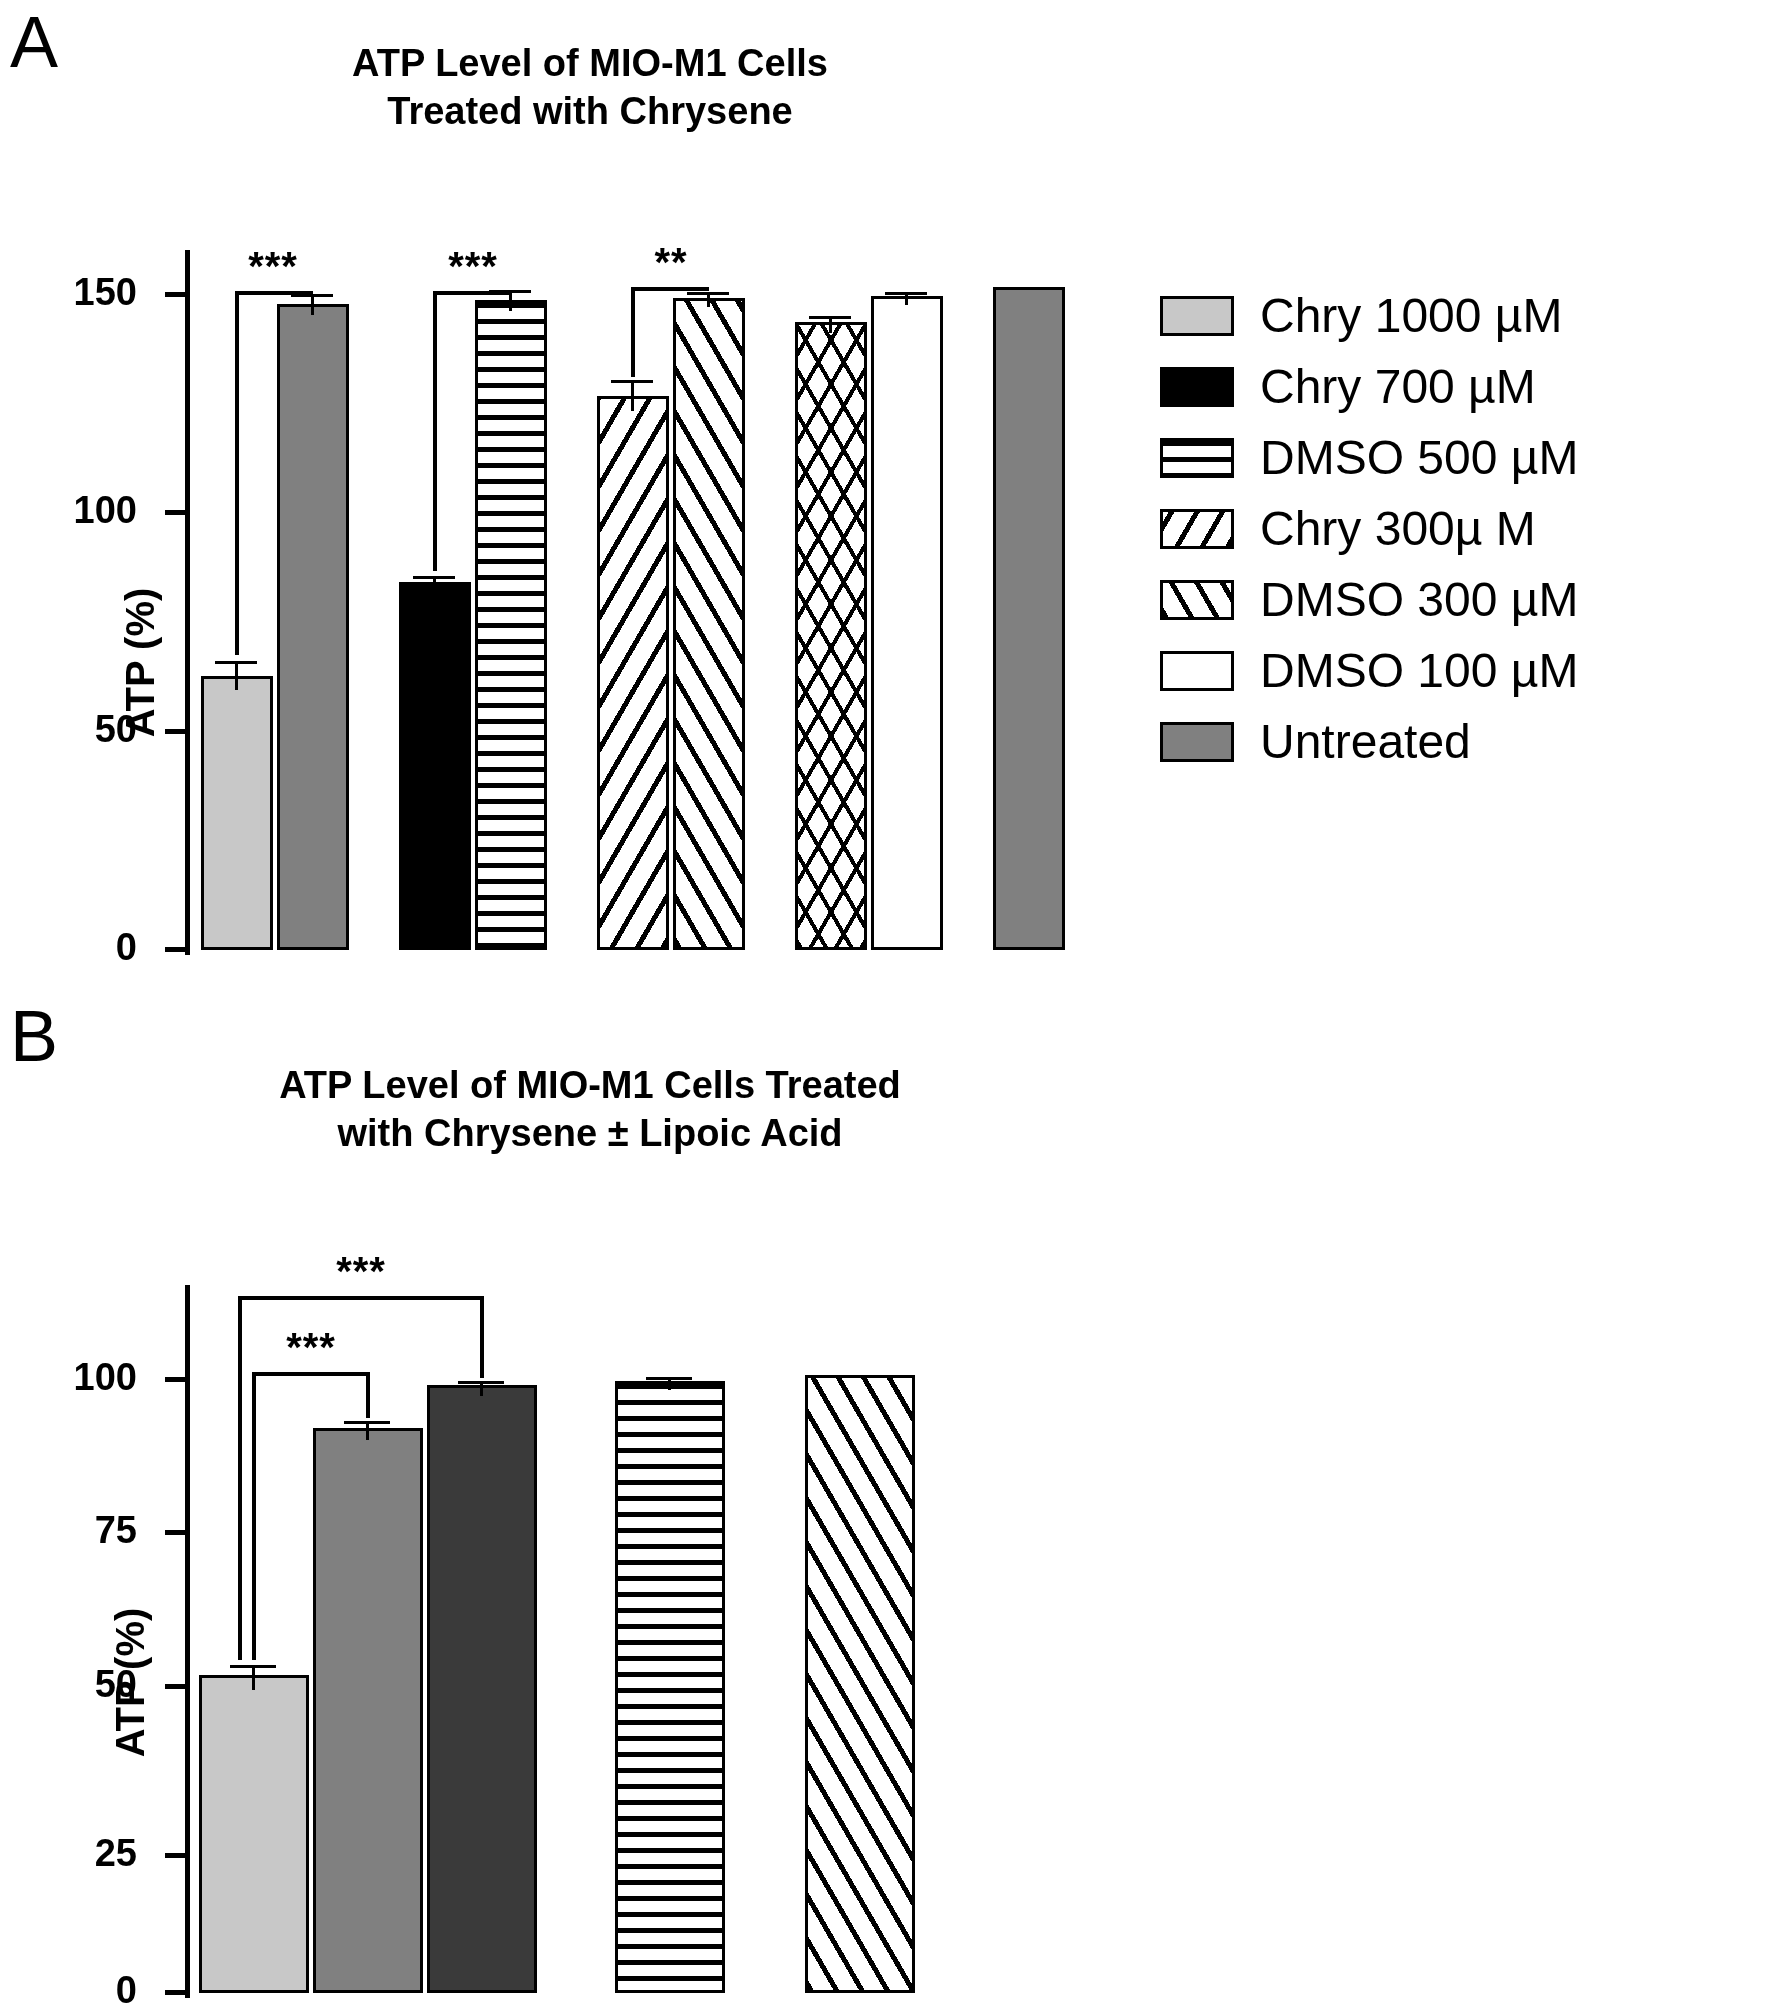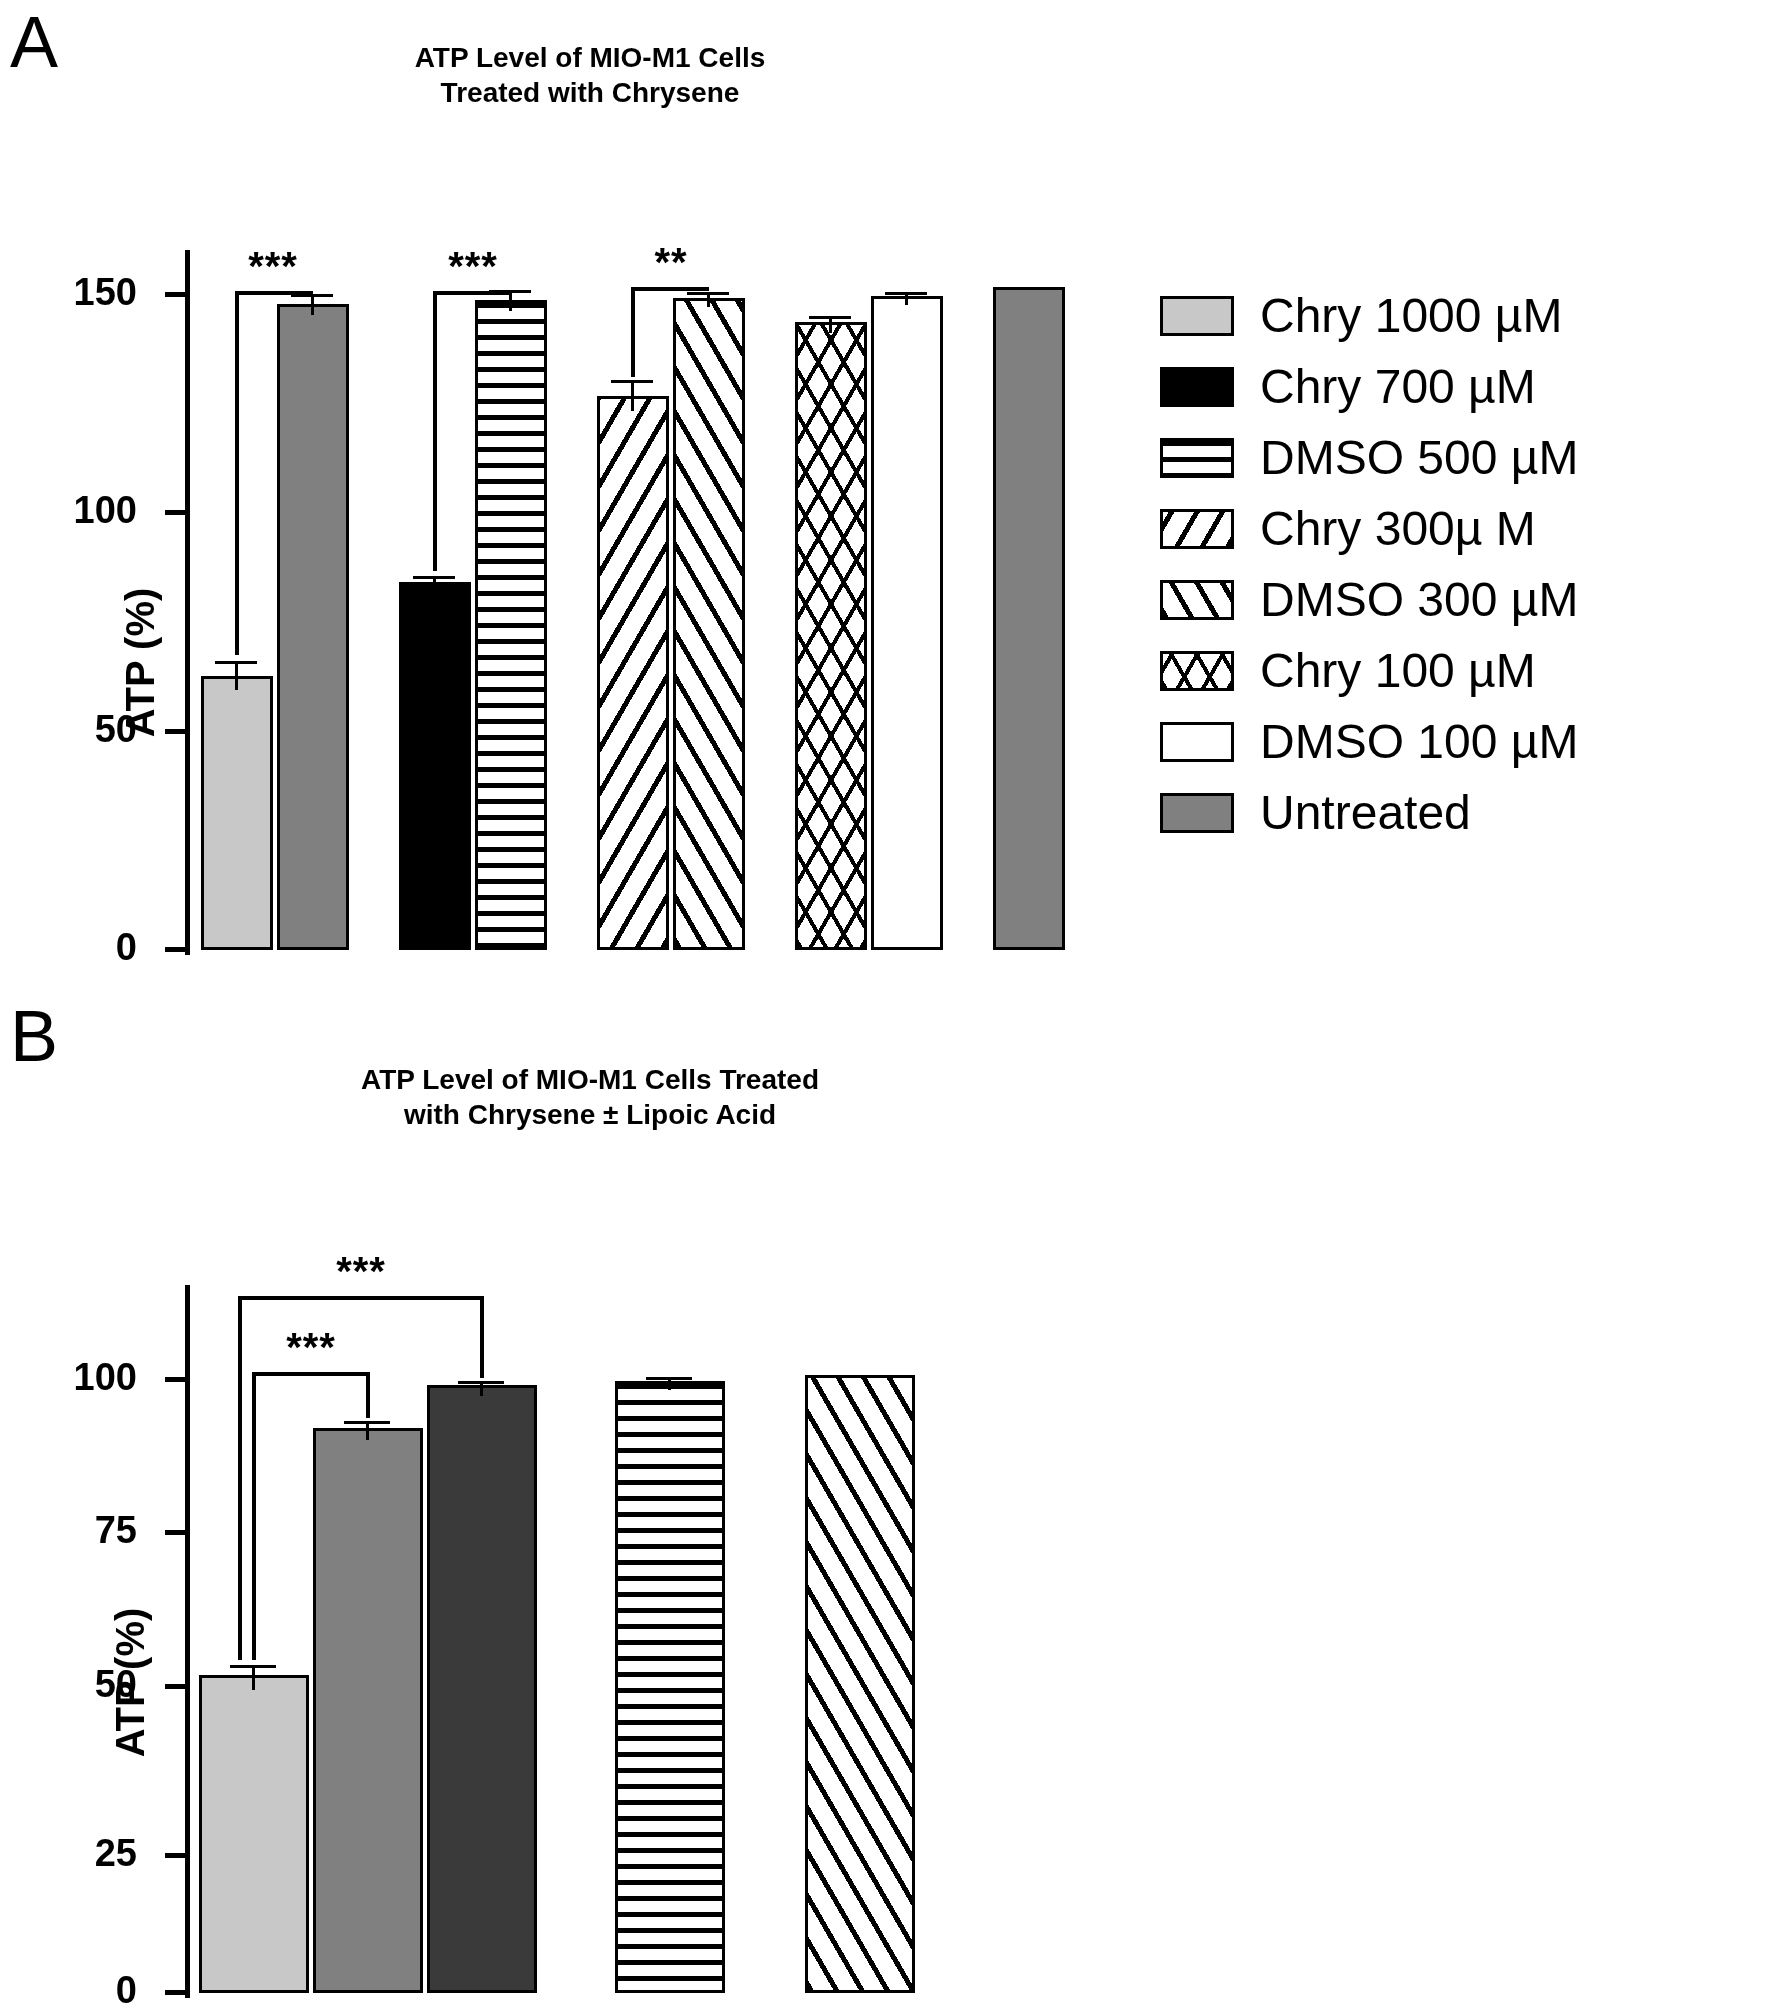--- a/index.html
+++ b/index.html
@@ -29,21 +29,21 @@
     font-size: 72px;
     font-weight: 400;
     line-height: 1;
     font-family: "Liberation Sans", sans-serif;
   }
 
   .chart-title {
     position: absolute;
     text-align: center;
     font-weight: bold;
-    font-size: 28px;
+    font-size: 38px;
     line-height: 1.25;
     white-space: pre-line;
   }
 
   
   .plot {
     position: absolute;
   }
   .axis-y {
     position: absolute;
@@ -270,24 +270,20 @@
     </div>
     <div class="legend-row">
       <span class="legend-swatch fill-diag-bs"></span>
       <span class="legend-label">Chry 300µ M</span>
     </div>
     <div class="legend-row">
       <span class="legend-swatch fill-diag-fs"></span>
       <span class="legend-label">DMSO 300 µM</span>
     </div>
     <div class="legend-row">
-      <span class="legend-swatch fill-cross"></span>
-      <span class="legend-label">Chry 100 µM</span>
-    </div>
-    <div class="legend-row">
       <span class="legend-swatch fill-white"></span>
       <span class="legend-label">DMSO 100 µM</span>
     </div>
     <div class="legend-row">
       <span class="legend-swatch fill-gray"></span>
       <span class="legend-label">Untreated</span>
     </div>
   </div>
 </section>
 

